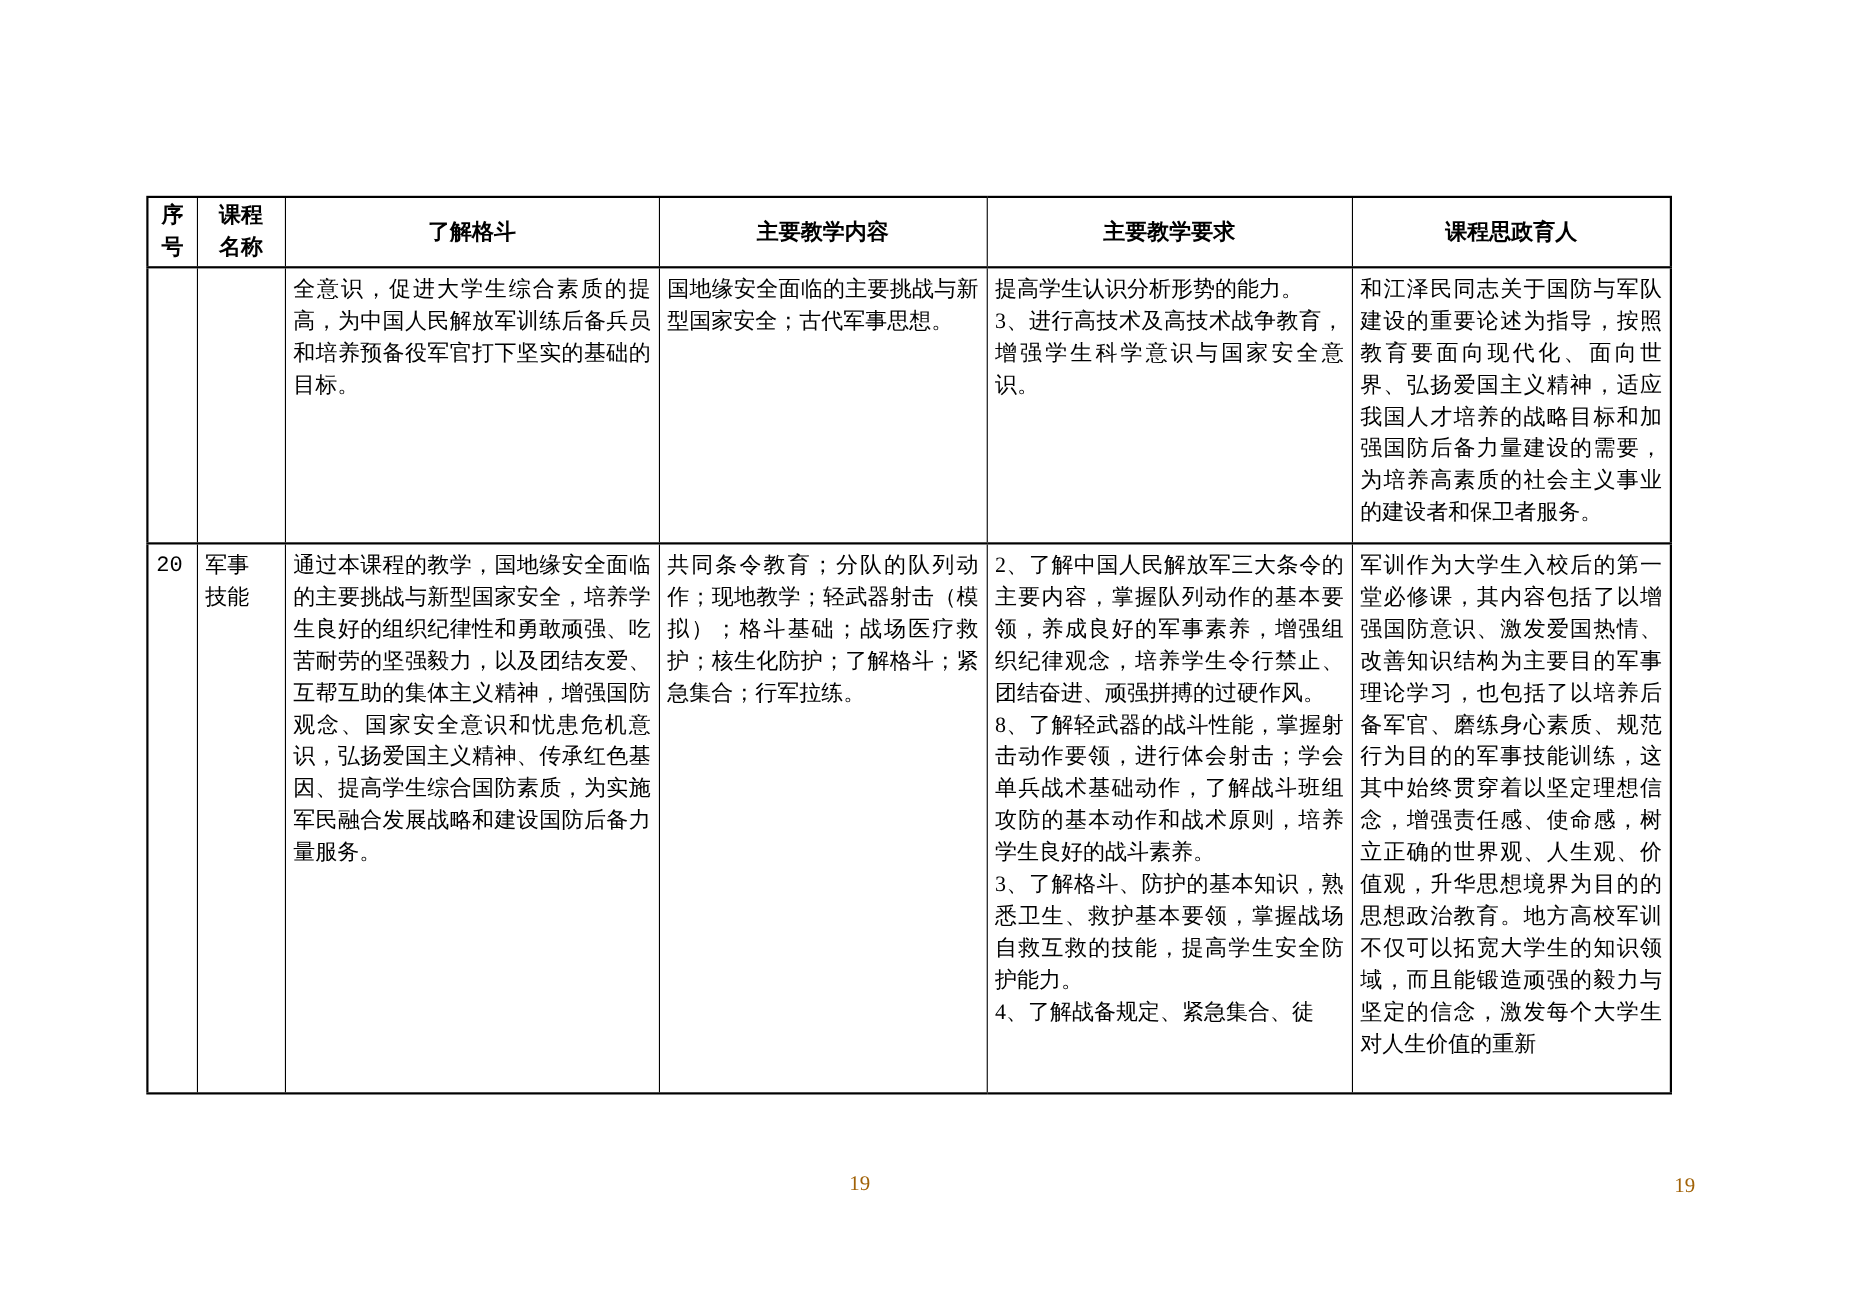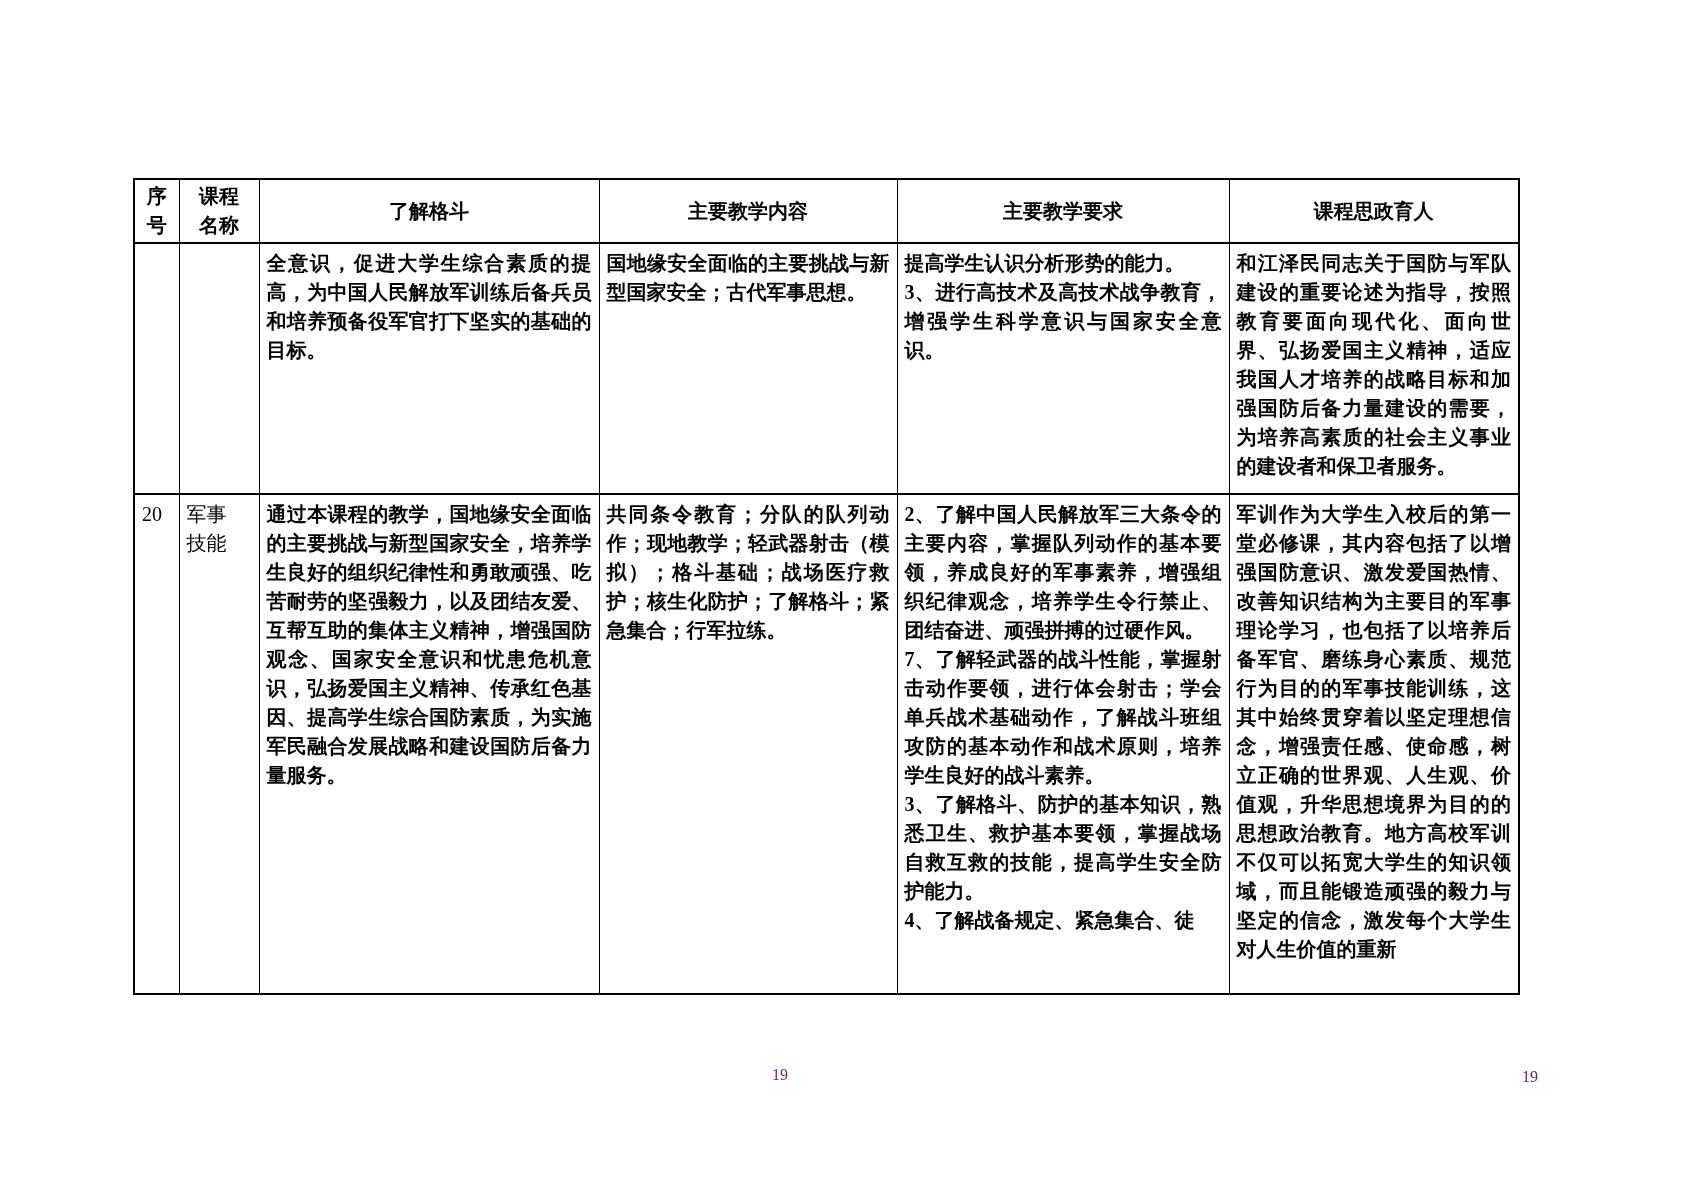--- a/index.html
+++ b/index.html
@@ -45,40 +45,40 @@
     text-align: justify;
   }
   tr.header-row   { height: 56px;  }
   tr.row-partial  { height: 251px; }
   tr.row-main     { height: 500px; }
   .pre { white-space: pre-line; }
   td.seq-cell {
     text-align: center;
     vertical-align: middle;
     padding: 5px 2px;
+    font-family: Liberation Mono, monospace;
   }
   td.name-cell {
     text-align: left;
     vertical-align: middle;
     padding: 5px 4px 5px 9px;
     margin-left: 47px;
   }
   td.v-mid { vertical-align: middle; }
   td.v-top { vertical-align: top; }
   p.cell-p {
     margin: 0;
     padding: 0;
     text-align: justify;
-    font-weight: bold;
   }
   .page-number {
     position: absolute;
-    font-size: 16px;
+    font-size: 19px;
     font-family: "Liberation Serif", "DejaVu Serif", serif;
-    color: #701a75;
+    color: #a16207;
   }
   .page-number.left  { left: 772px;  top: 1066px; }
   .page-number.right { left: 1522px; top: 1068px; }
 </style>
 </head>
 <body>
 
 <table class="course-table">
   <colgroup>
     <col style="width:45px">
@@ -123,21 +123,21 @@
       <td class="name-cell pre">军事
 技能</td>
       <td class="v-mid">
         <p class="cell-p">通过本课程的教学，国地缘安全面临的主要挑战与新型国家安全，培养学生良好的组织纪律性和勇敢顽强、吃苦耐劳的坚强毅力，以及团结友爱、互帮互助的集体主义精神，增强国防观念、国家安全意识和忧患危机意识，弘扬爱国主义精神、传承红色基因、提高学生综合国防素质，为实施军民融合发展战略和建设国防后备力量服务。</p>
       </td>
       <td class="v-mid">
         <p class="cell-p">共同条令教育；分队的队列动作；现地教学；轻武器射击（模拟）；格斗基础；战场医疗救护；核生化防护；了解格斗；紧急集合；行军拉练。</p>
       </td>
       <td class="v-top">
         <p class="cell-p">2、了解中国人民解放军三大条令的主要内容，掌握队列动作的基本要领，养成良好的军事素养，增强组织纪律观念，培养学生令行禁止、团结奋进、顽强拼搏的过硬作风。</p>
-        <p class="cell-p">7、了解轻武器的战斗性能，掌握射击动作要领，进行体会射击；学会单兵战术基础动作，了解战斗班组攻防的基本动作和战术原则，培养学生良好的战斗素养。</p>
+        <p class="cell-p">8、了解轻武器的战斗性能，掌握射击动作要领，进行体会射击；学会单兵战术基础动作，了解战斗班组攻防的基本动作和战术原则，培养学生良好的战斗素养。</p>
         <p class="cell-p">3、了解格斗、防护的基本知识，熟悉卫生、救护基本要领，掌握战场自救互救的技能，提高学生安全防护能力。</p>
         <p class="cell-p">4、了解战备规定、紧急集合、徒</p>
       </td>
       <td class="v-top">
         <p class="cell-p">军训作为大学生入校后的第一堂必修课，其内容包括了以增强国防意识、激发爱国热情、改善知识结构为主要目的军事理论学习，也包括了以培养后备军官、磨练身心素质、规范行为目的的军事技能训练，这其中始终贯穿着以坚定理想信念，增强责任感、使命感，树立正确的世界观、人生观、价值观，升华思想境界为目的的思想政治教育。地方高校军训不仅可以拓宽大学生的知识领域，而且能锻造顽强的毅力与坚定的信念，激发每个大学生对人生价值的重新</p>
       </td>
     </tr>
   </tbody>
 </table>
 

